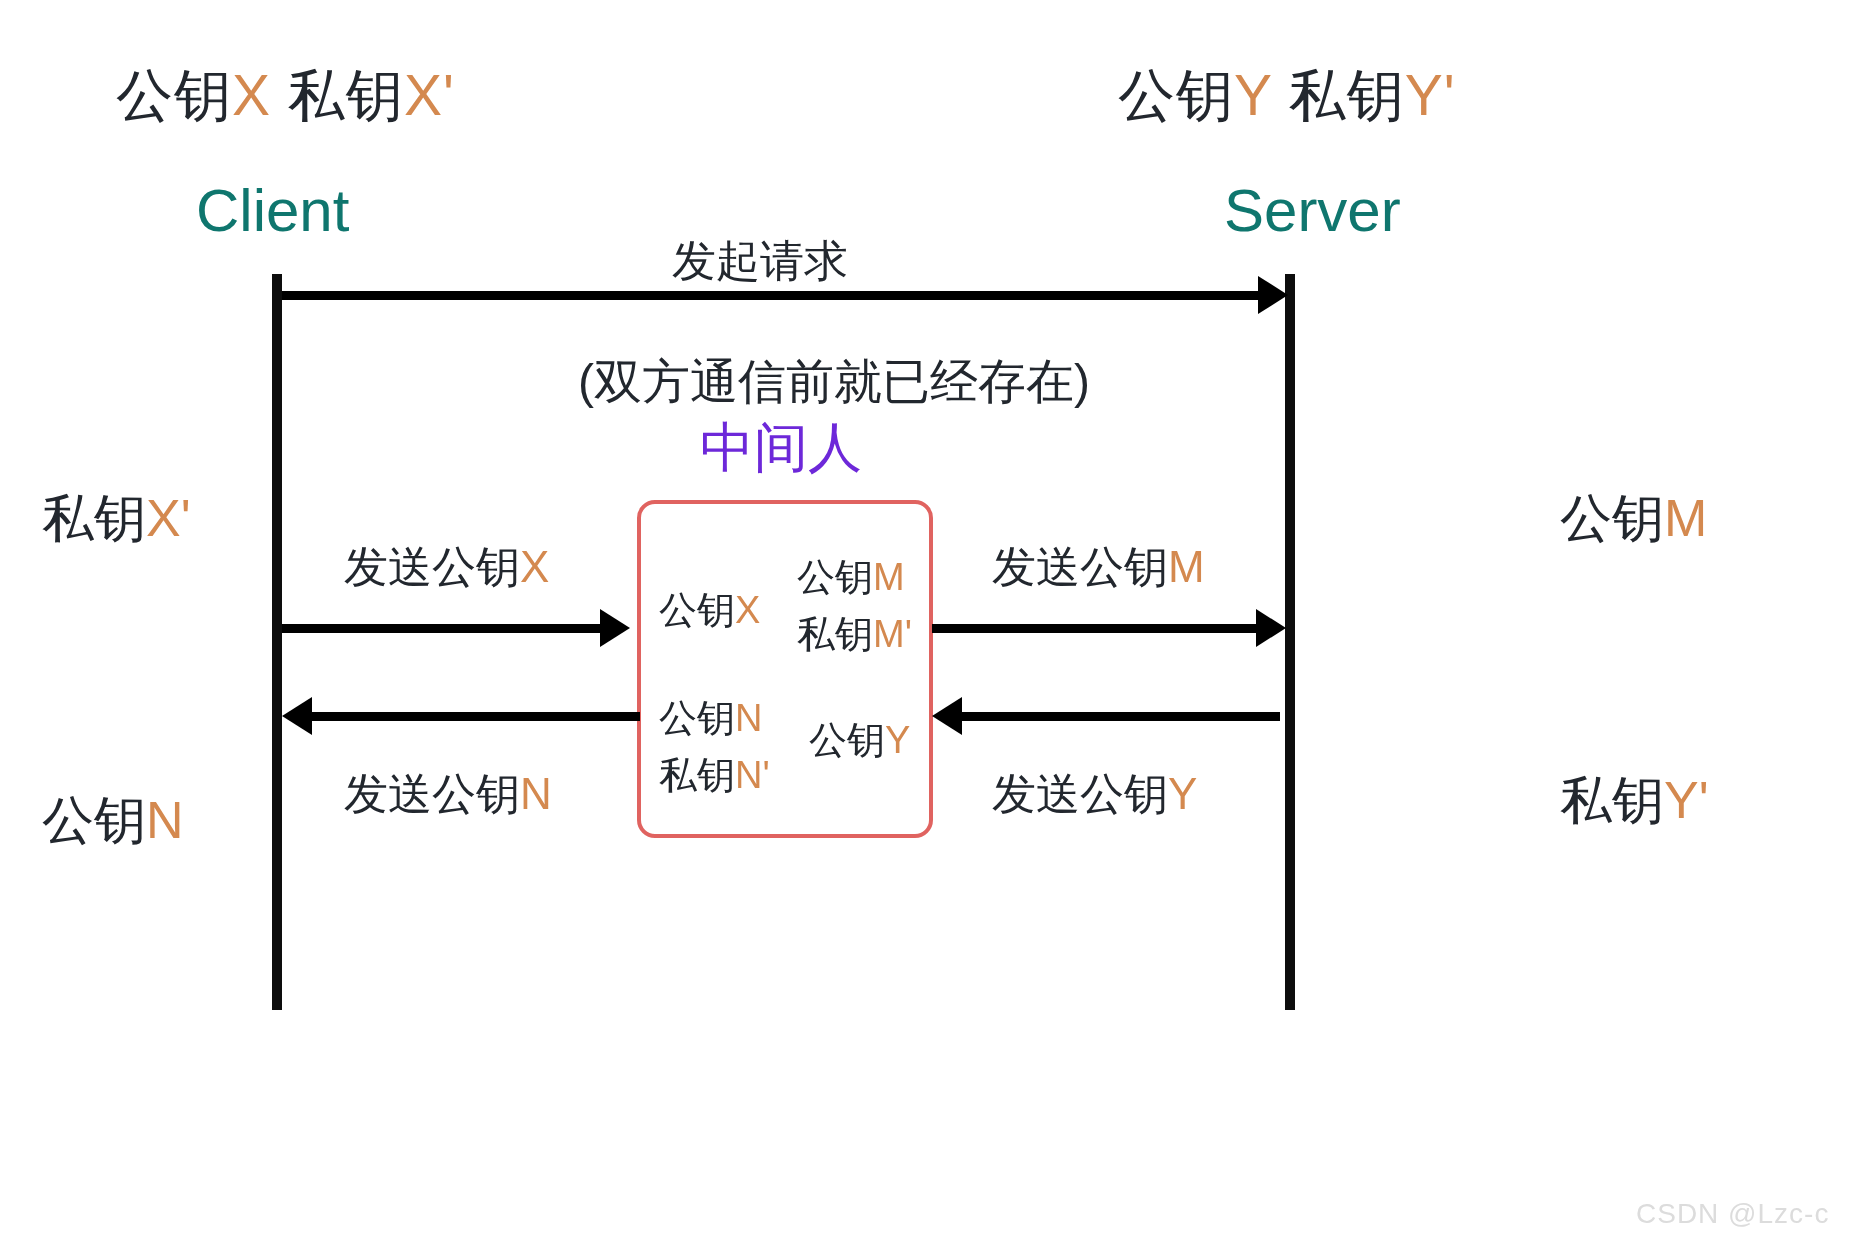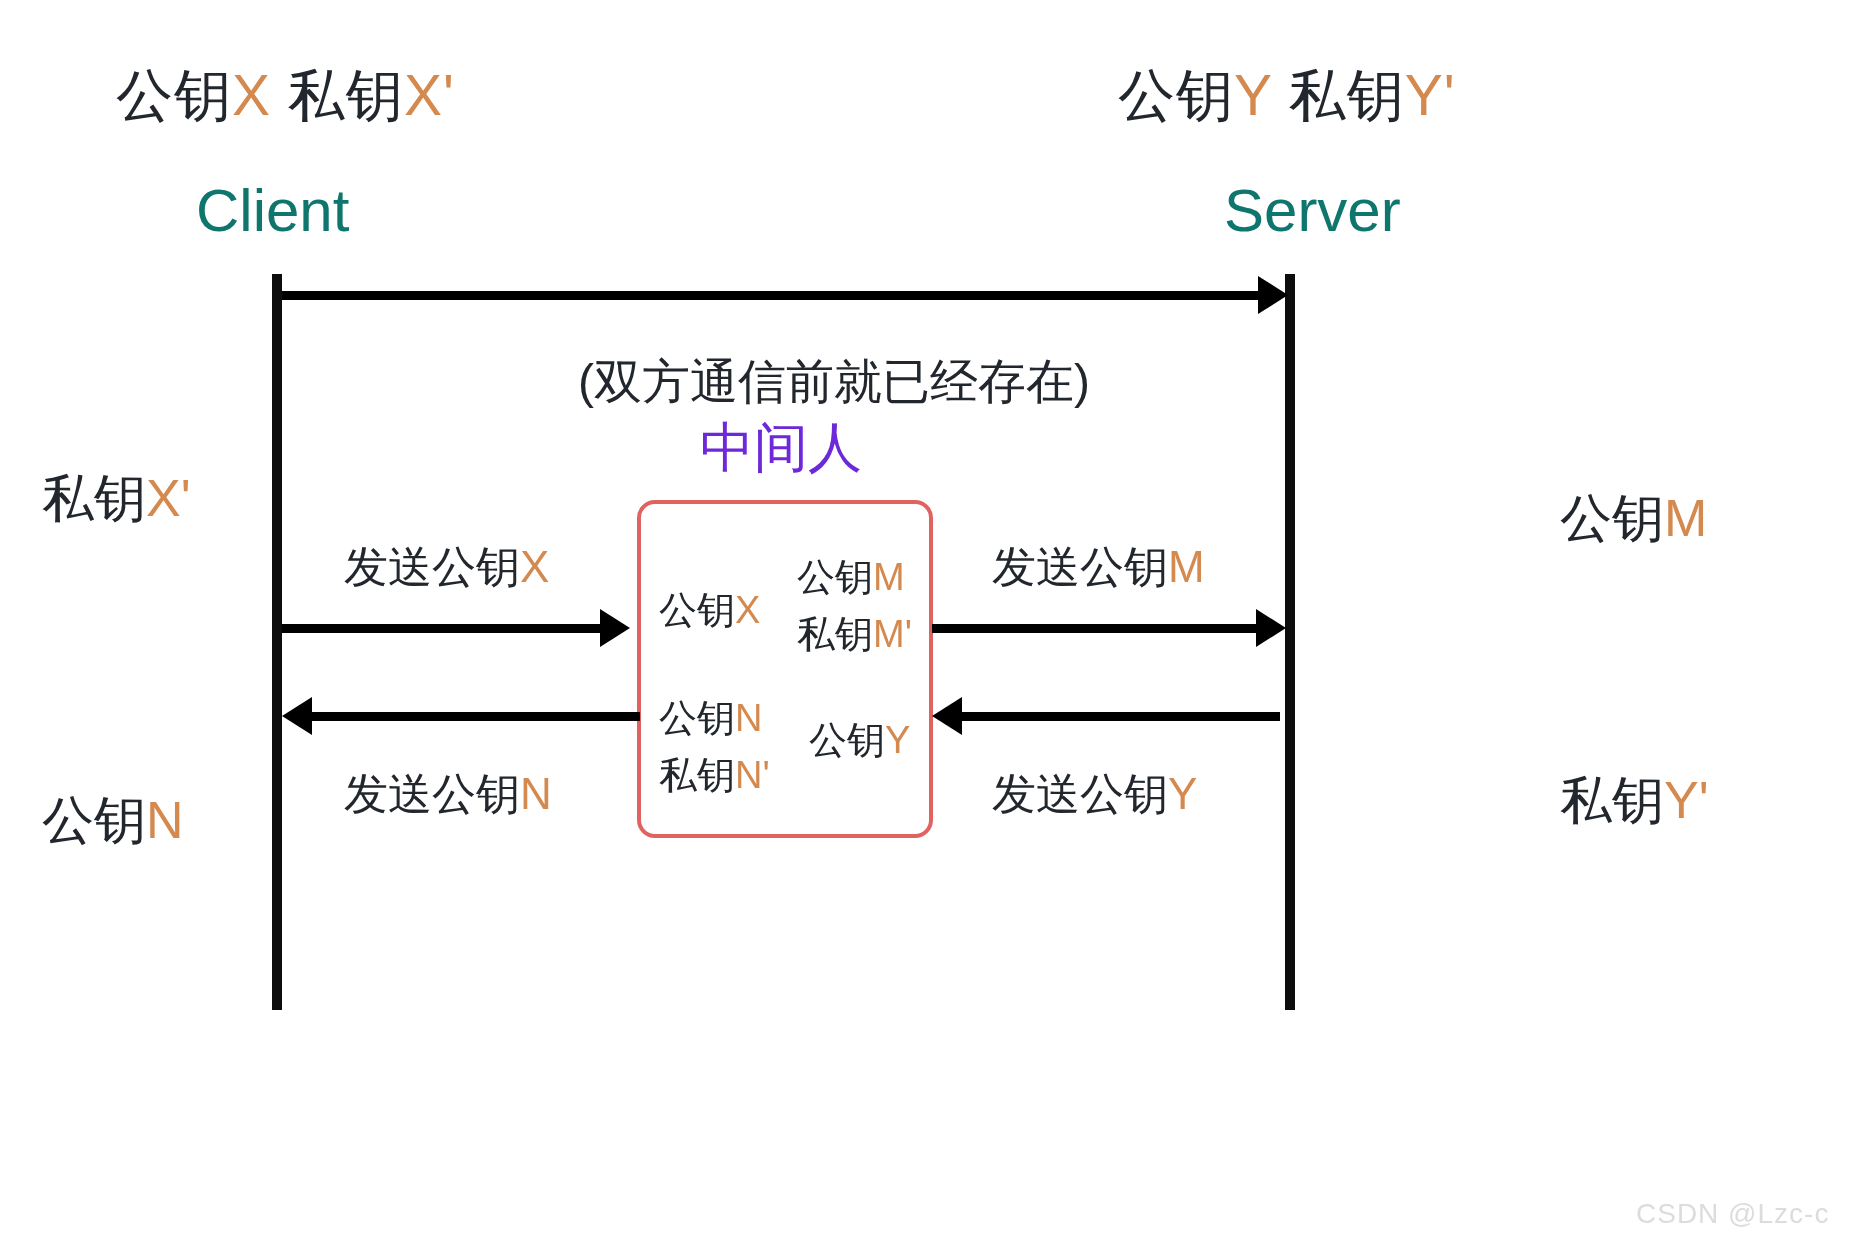--- a/index.html
+++ b/index.html
@@ -120,28 +120,29 @@
     <span>公钥</span><span class="orange">Y</span><span> 私钥</span><span class="orange">Y'</span>
   </div>
 
   <div class="abs node-title" style="left:196px; top:176px;">Client</div>
 
   <div class="abs node-title" style="left:1224px; top:176px;">Server</div>
 
   <div class="abs lifeline" style="left:272px; top:274px; height:736px;"></div>
   <div class="abs lifeline" style="left:1285px; top:274px; height:736px;"></div>
 
+  <div class="arrow-label" style="left:672px; top:232px;">发起请求</div>
   <div class="arrow-line" style="left:282px; top:291px; width:990px;"></div>
   <div class="arrow-head right" style="left:1258px; top:276px;"></div>
 
   <div class="note-text" style="left:578px; top:350px;">(双方通信前就已经存在)</div>
 
   <div class="mitm-title" style="left:700px; top:412px;">中间人</div>
 
-  <div class="side-label" style="left:42px; top:464px;">
+  <div class="side-label" style="left:42px; top:484px;">
     <span>私钥<span style="color:#d4894f">X'</span></span>
   </div>
   <div class="side-label" style="left:42px; top:786px;">
     <span>公钥<span style="color:#d4894f">N</span></span>
   </div>
   <div class="side-label" style="left:1560px; top:484px;">
     <span>公钥<span style="color:#d4894f">M</span></span>
   </div>
   <div class="side-label" style="left:1560px; top:766px;">
     <span>私钥<span style="color:#d4894f">Y'</span></span>

